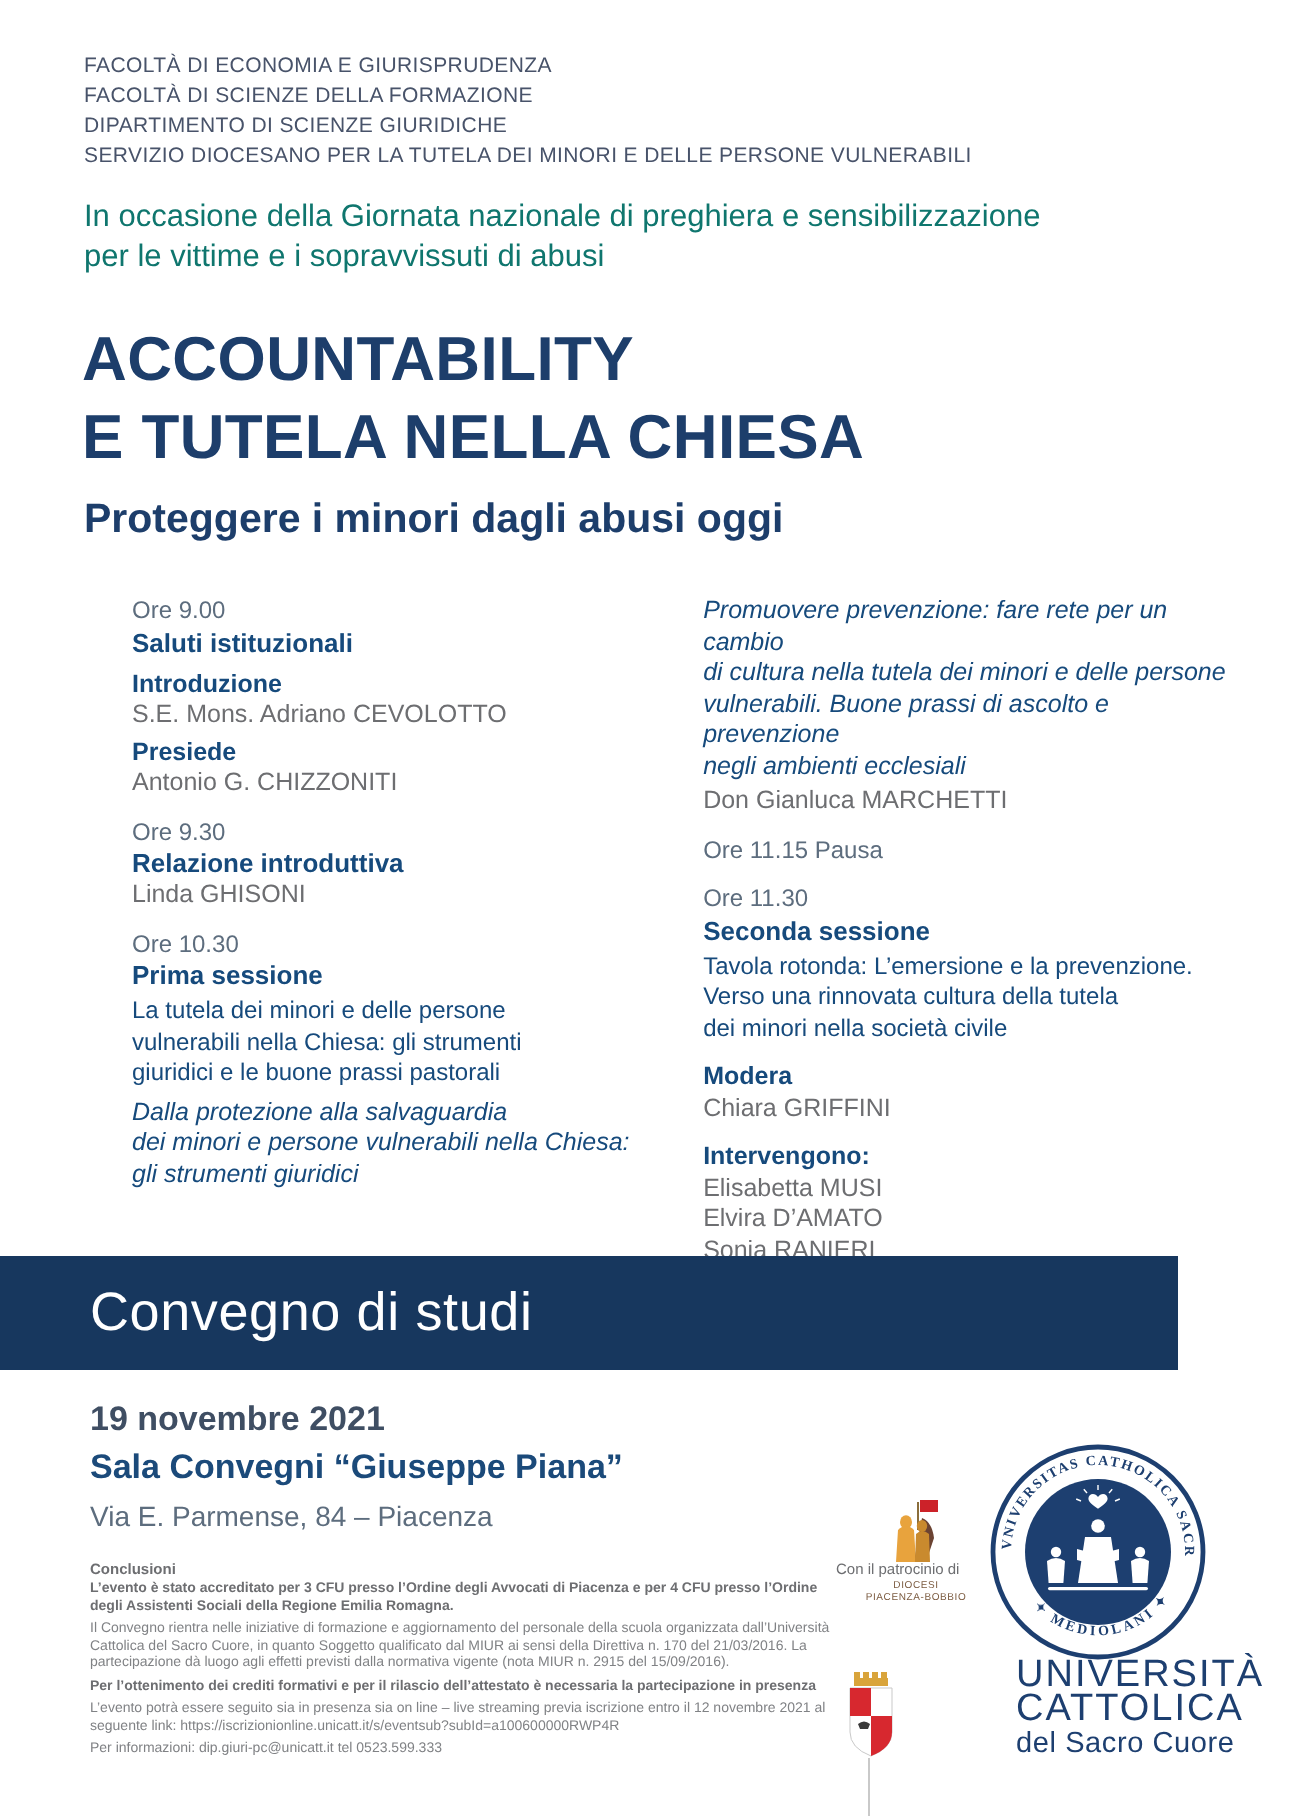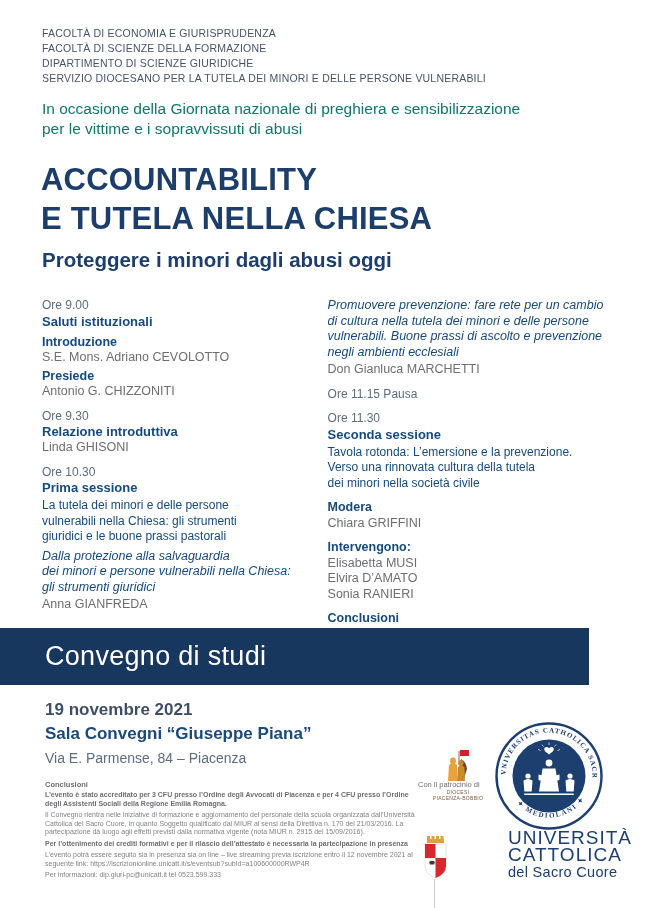--- a/index.html
+++ b/index.html
@@ -17,21 +17,21 @@
 
   
   .intro { position:absolute; left:42px; top:99px; font-size:15.5px; line-height:19.5px; color:#0f766e; }
   .title { position:absolute; left:41px; top:160px; font-size:31px; line-height:39px; font-weight:bold; color:#1d3e6b; letter-spacing:.2px; }
   .subtitle { position:absolute; left:42px; top:248px; font-size:20.5px; font-weight:bold; color:#1d3e6b; }
 
   
   .columns { position:absolute; left:42px; top:298px; width:575px; display:flex; }
   .col-left { width:278px; }
   .col-right { width:292px; margin-left:10px; }
-  .block { margin-bottom:9px; }
+  .block { margin-bottom:9px;margin-left:24px; }
   .time   { font-size:12px;  line-height:15.5px; color:#5d6d7e; }
   .ptitle { font-size:13px;  line-height:16px;   color:#164a7c; font-weight:bold; margin-bottom:5px; }
   .pdesc  { font-size:12px; line-height:15.5px; color:#164a7c; margin-bottom:4px; }
   .pitalic{ font-size:12.5px; line-height:15.5px; color:#164a7c; font-style:italic; margin-bottom:2px; }
   .prole  { font-size:12.5px; line-height:15.5px; color:#164a7c; font-weight:bold; margin-top:3px; }
   .pname  { font-size:12.5px; line-height:15.5px; color:#6d6e71; }
 
   
   .banner { position:absolute; left:0; top:628px; width:589px; height:57px; background:#17375e; display:flex; align-items:center; }
   .banner-label { margin-left:45px; color:#ffffff; font-size:27px; font-weight:400; letter-spacing:.3px; }
@@ -97,21 +97,20 @@
       </div>
       <div class="block">
         <div class="time">Ore 10.30</div>
         <div class="ptitle" style="margin-bottom:2px">Prima sessione</div>
         <div class="pdesc pre">La tutela dei minori e delle persone
 vulnerabili nella Chiesa: gli strumenti
 giuridici e le buone prassi pastorali</div>
         <div class="pitalic pre">Dalla protezione alla salvaguardia
 dei minori e persone vulnerabili nella Chiesa:
 gli strumenti giuridici</div>
-        <div class="pname">Anna GIANFREDA</div>
       </div>
     </div>
 
     <div class="col-right">
       <div class="block">
         <div class="pitalic pre">Promuovere prevenzione: fare rete per un cambio
 di cultura nella tutela dei minori e delle persone
 vulnerabili. Buone prassi di ascolto e prevenzione
 negli ambienti ecclesiali</div>
         <div class="pname">Don Gianluca MARCHETTI</div>

